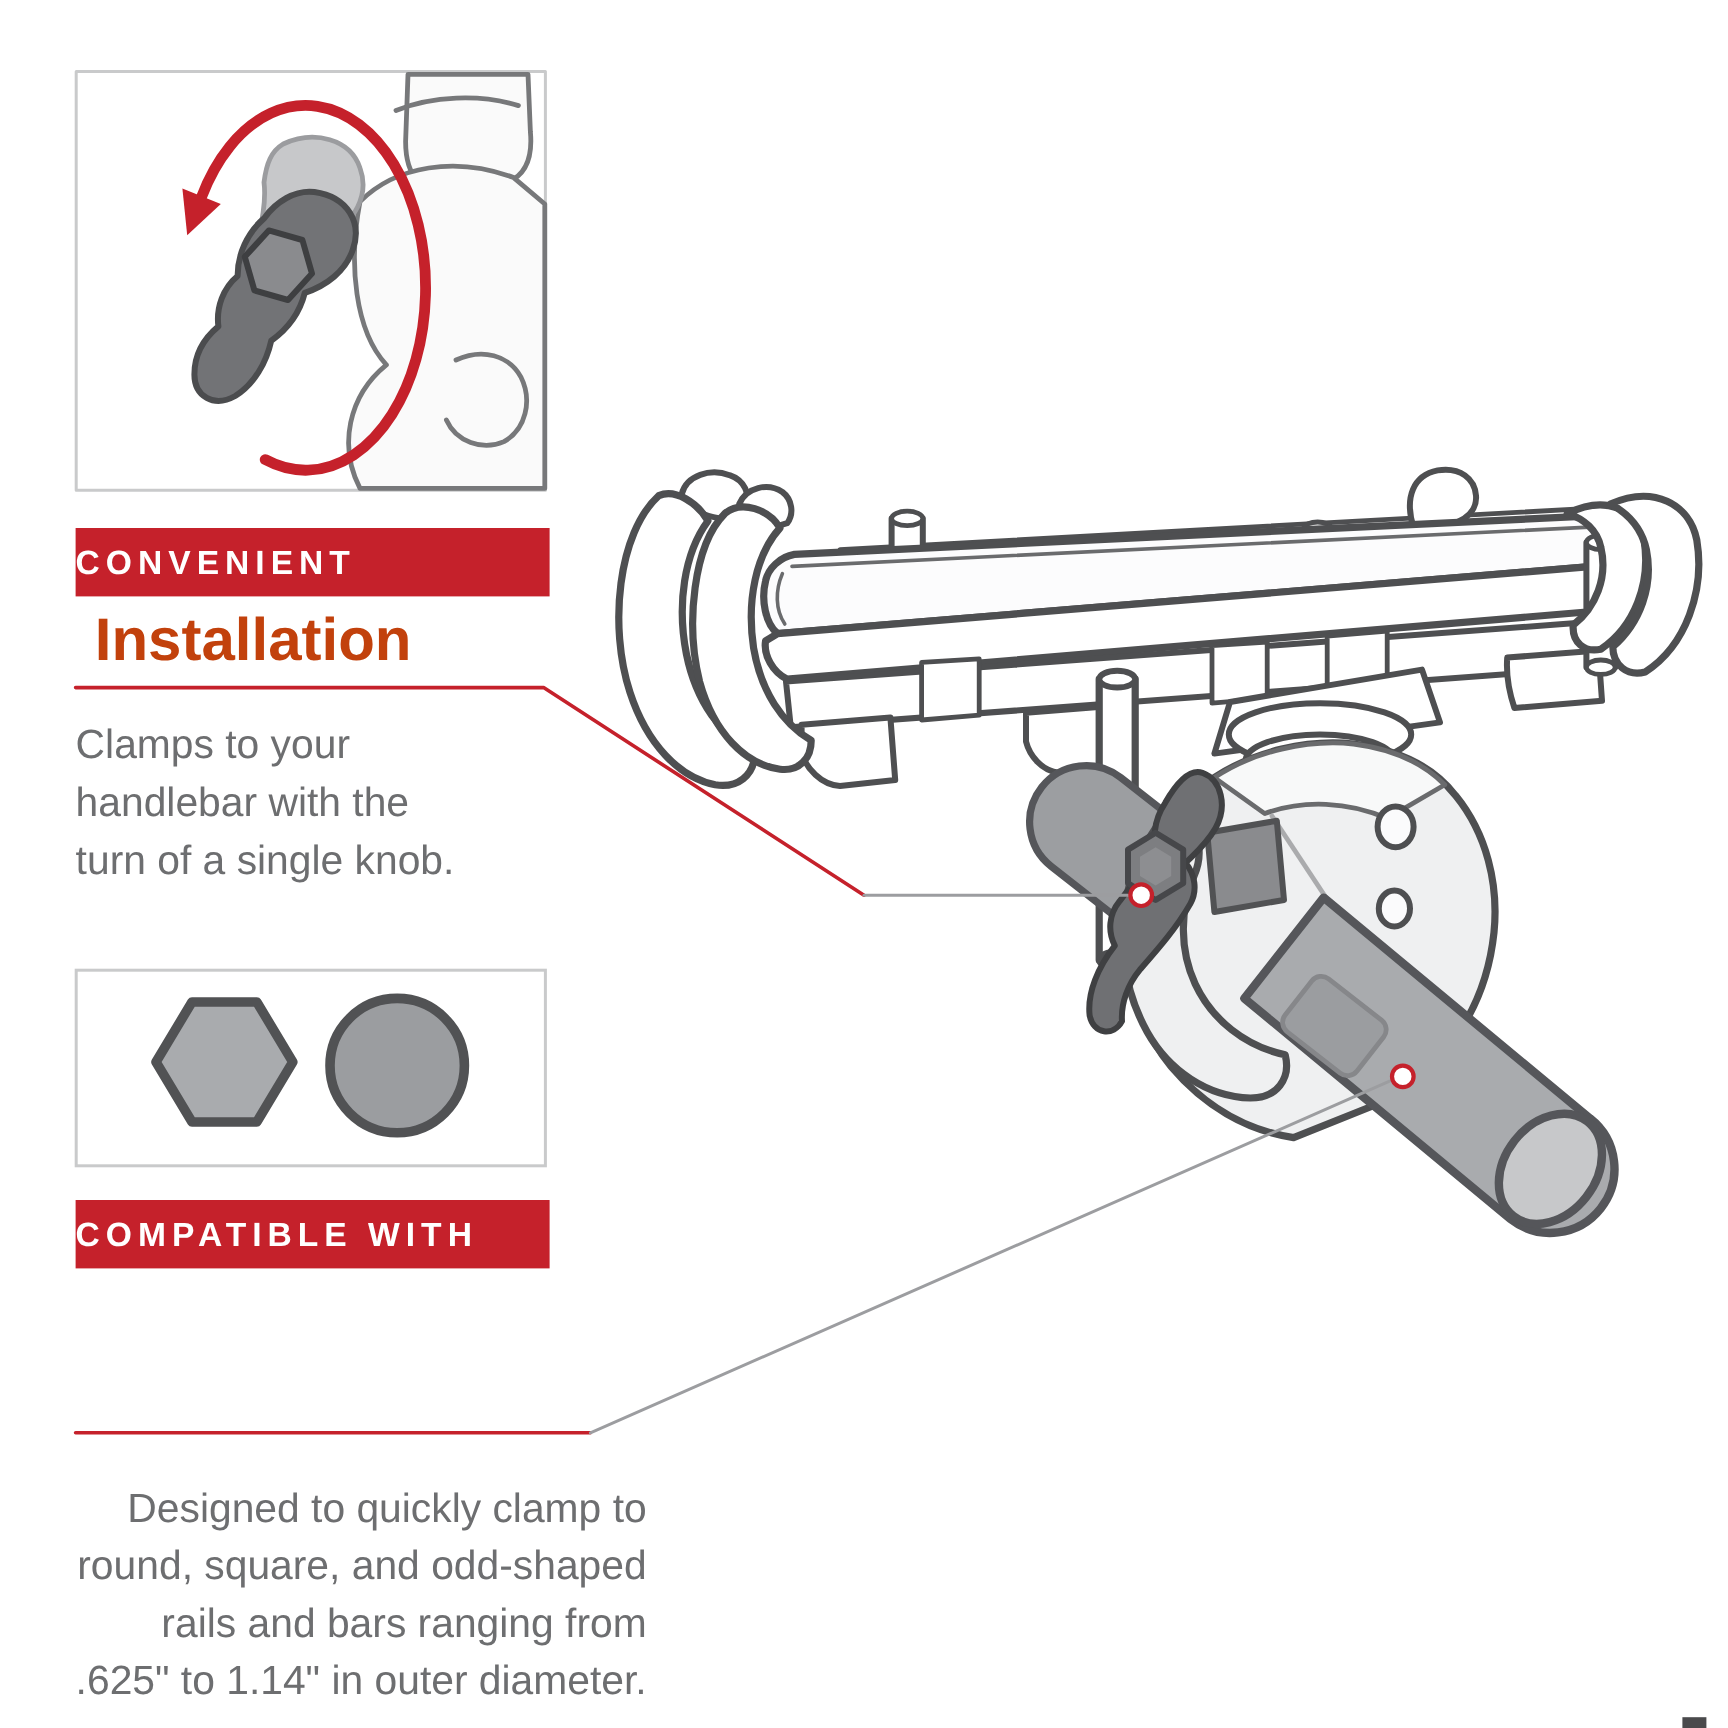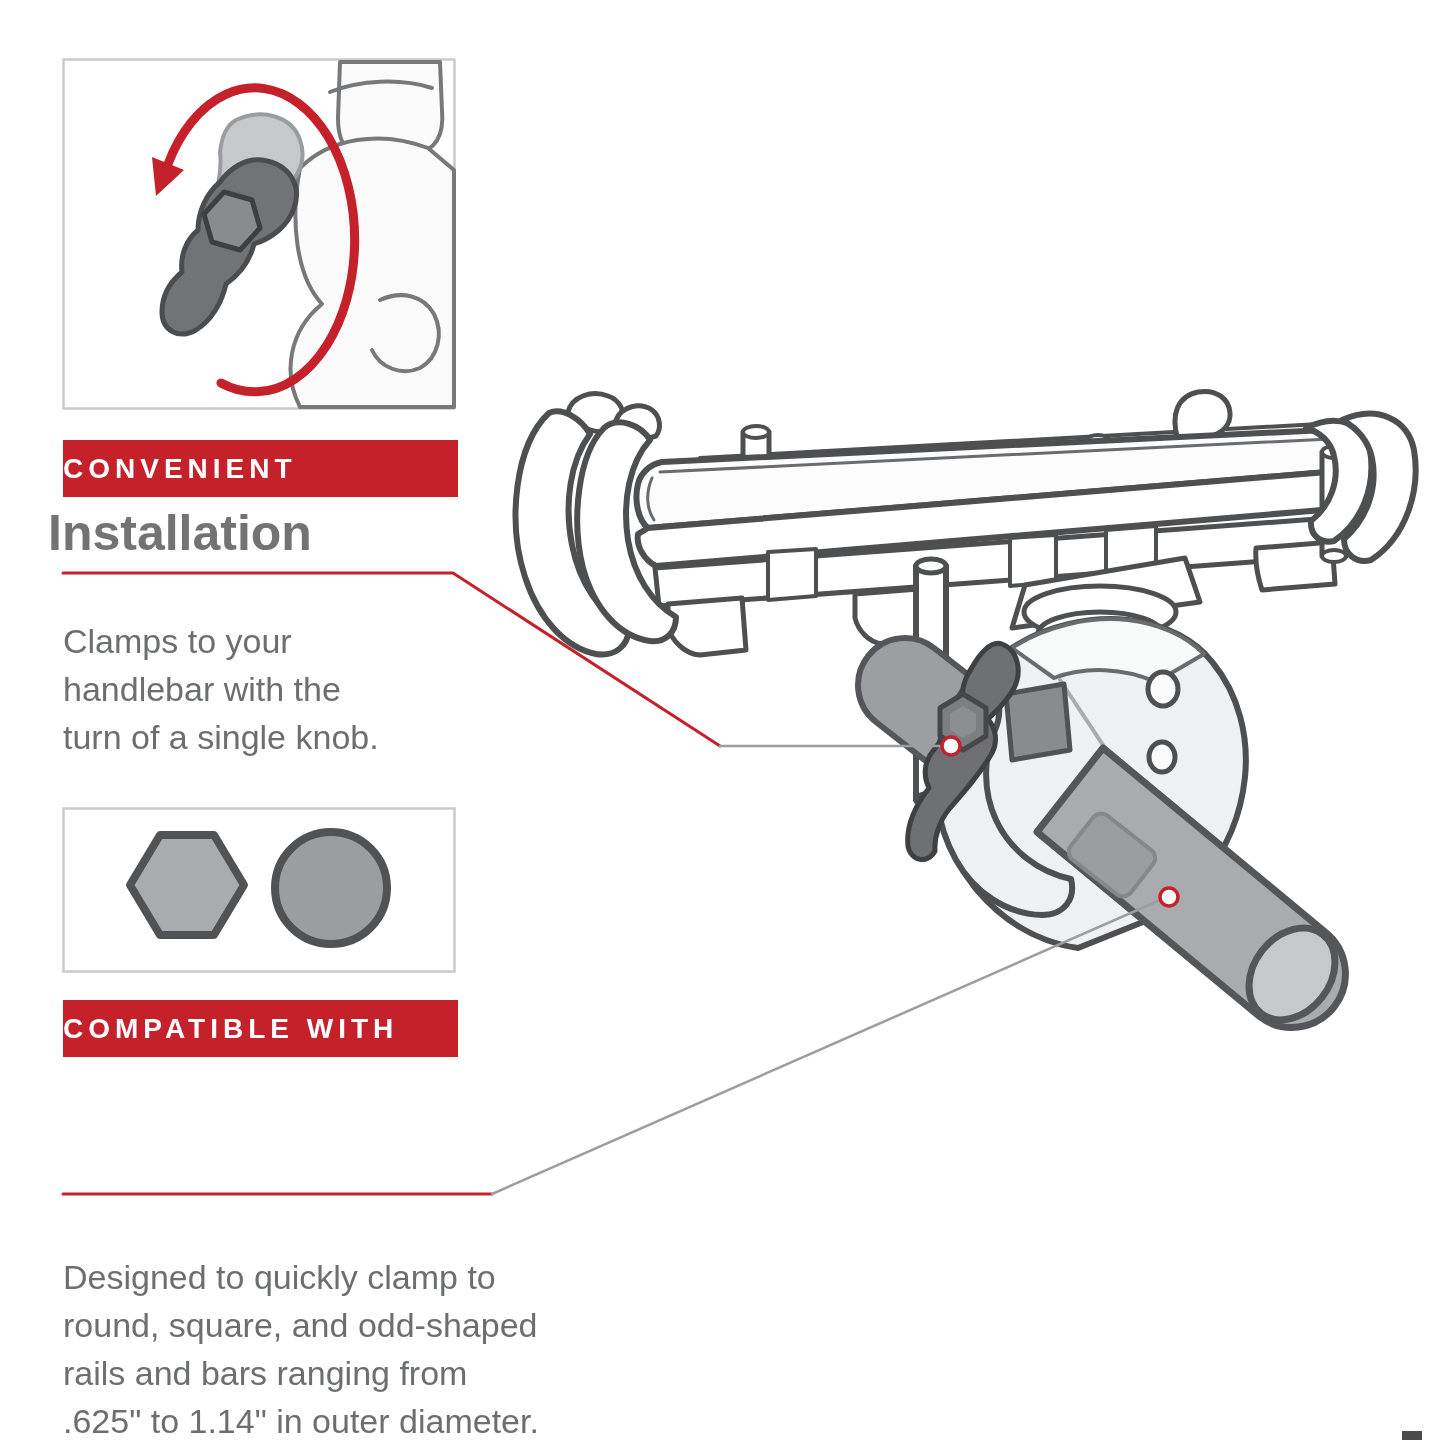--- a/index.html
+++ b/index.html
@@ -15,29 +15,29 @@
   .eyebrow{
     left:63px;width:395px;height:57px;
     background:#c5212b;color:#ffffff;
     display:flex;align-items:center;
     padding-left:0;box-sizing:border-box;
     font-size:28px;font-weight:bold;letter-spacing:5px;
   }
   .eyebrow-1{top:440px;}
   .eyebrow-2{top:1000px;}
   .title{
-    left:48px;color:#737373;font-weight:bold;white-space:pre-line;
+    left:79px;color:#c2410c;font-weight:bold;white-space:pre-line;
   }
   .title-1{top:505px;font-size:50px;line-height:56px;}
   .title-2{top:1060px;font-size:46px;line-height:52px;}
   .body-text{
-    left:63px;color:#6d6e70;font-size:34px;line-height:48px;white-space:pre-line;margin-top:20px;
+    left:63px;color:#6d6e70;font-size:34px;line-height:48px;white-space:pre-line;
   }
   .body-1{top:597px;}
-  .body-2{top:1233px;}
+  .body-2{top:1233px;text-align:right;}
 </style>
 </head>
 <body>
 
 <div class="page">
 
   <svg class="art" viewBox="0 0 1440 1440">
 
     <g stroke-linejoin="round" stroke-linecap="round">
       <rect x="63.5" y="59.5" width="391" height="349" fill="#ffffff" stroke="#c9cacb" stroke-width="2.5"></rect>

